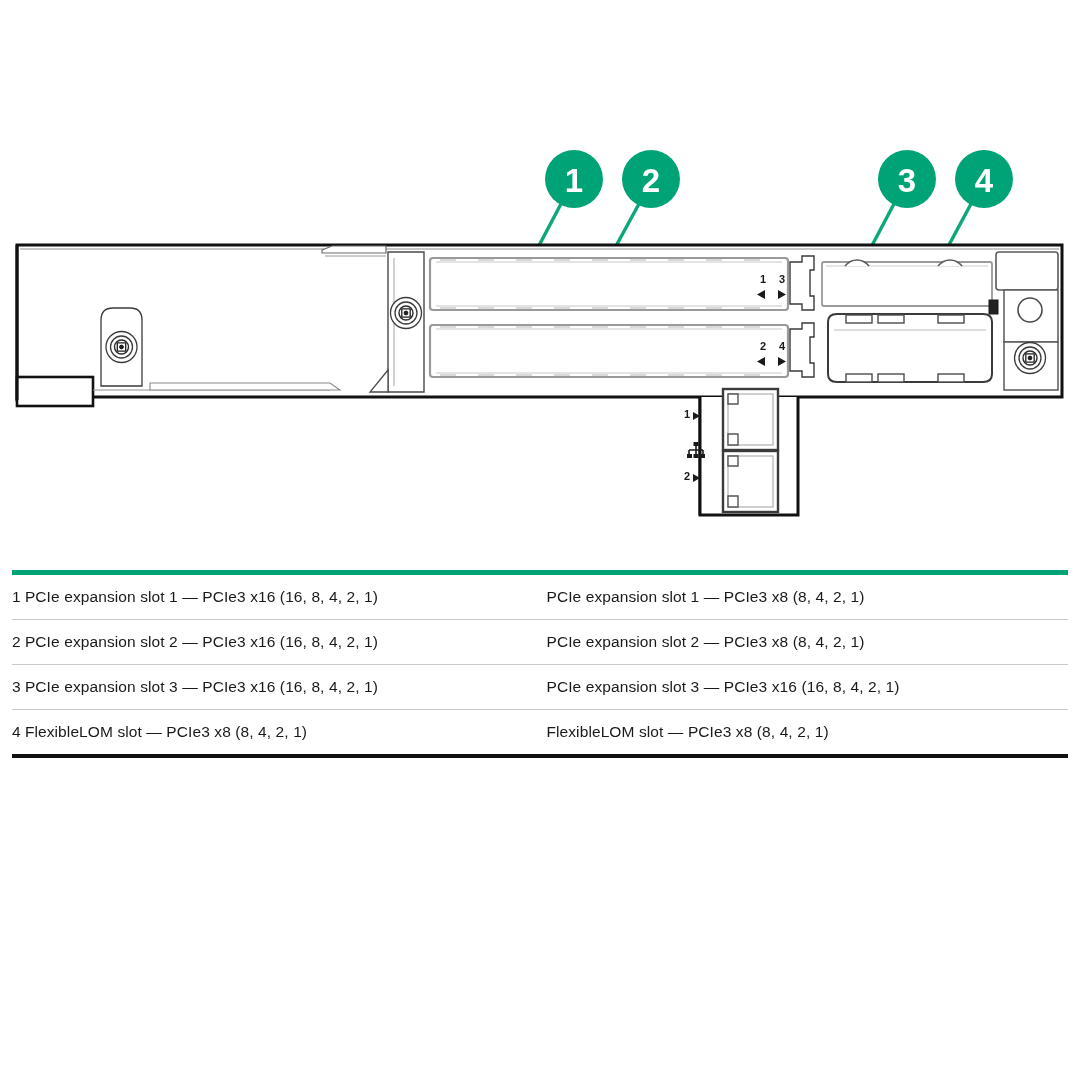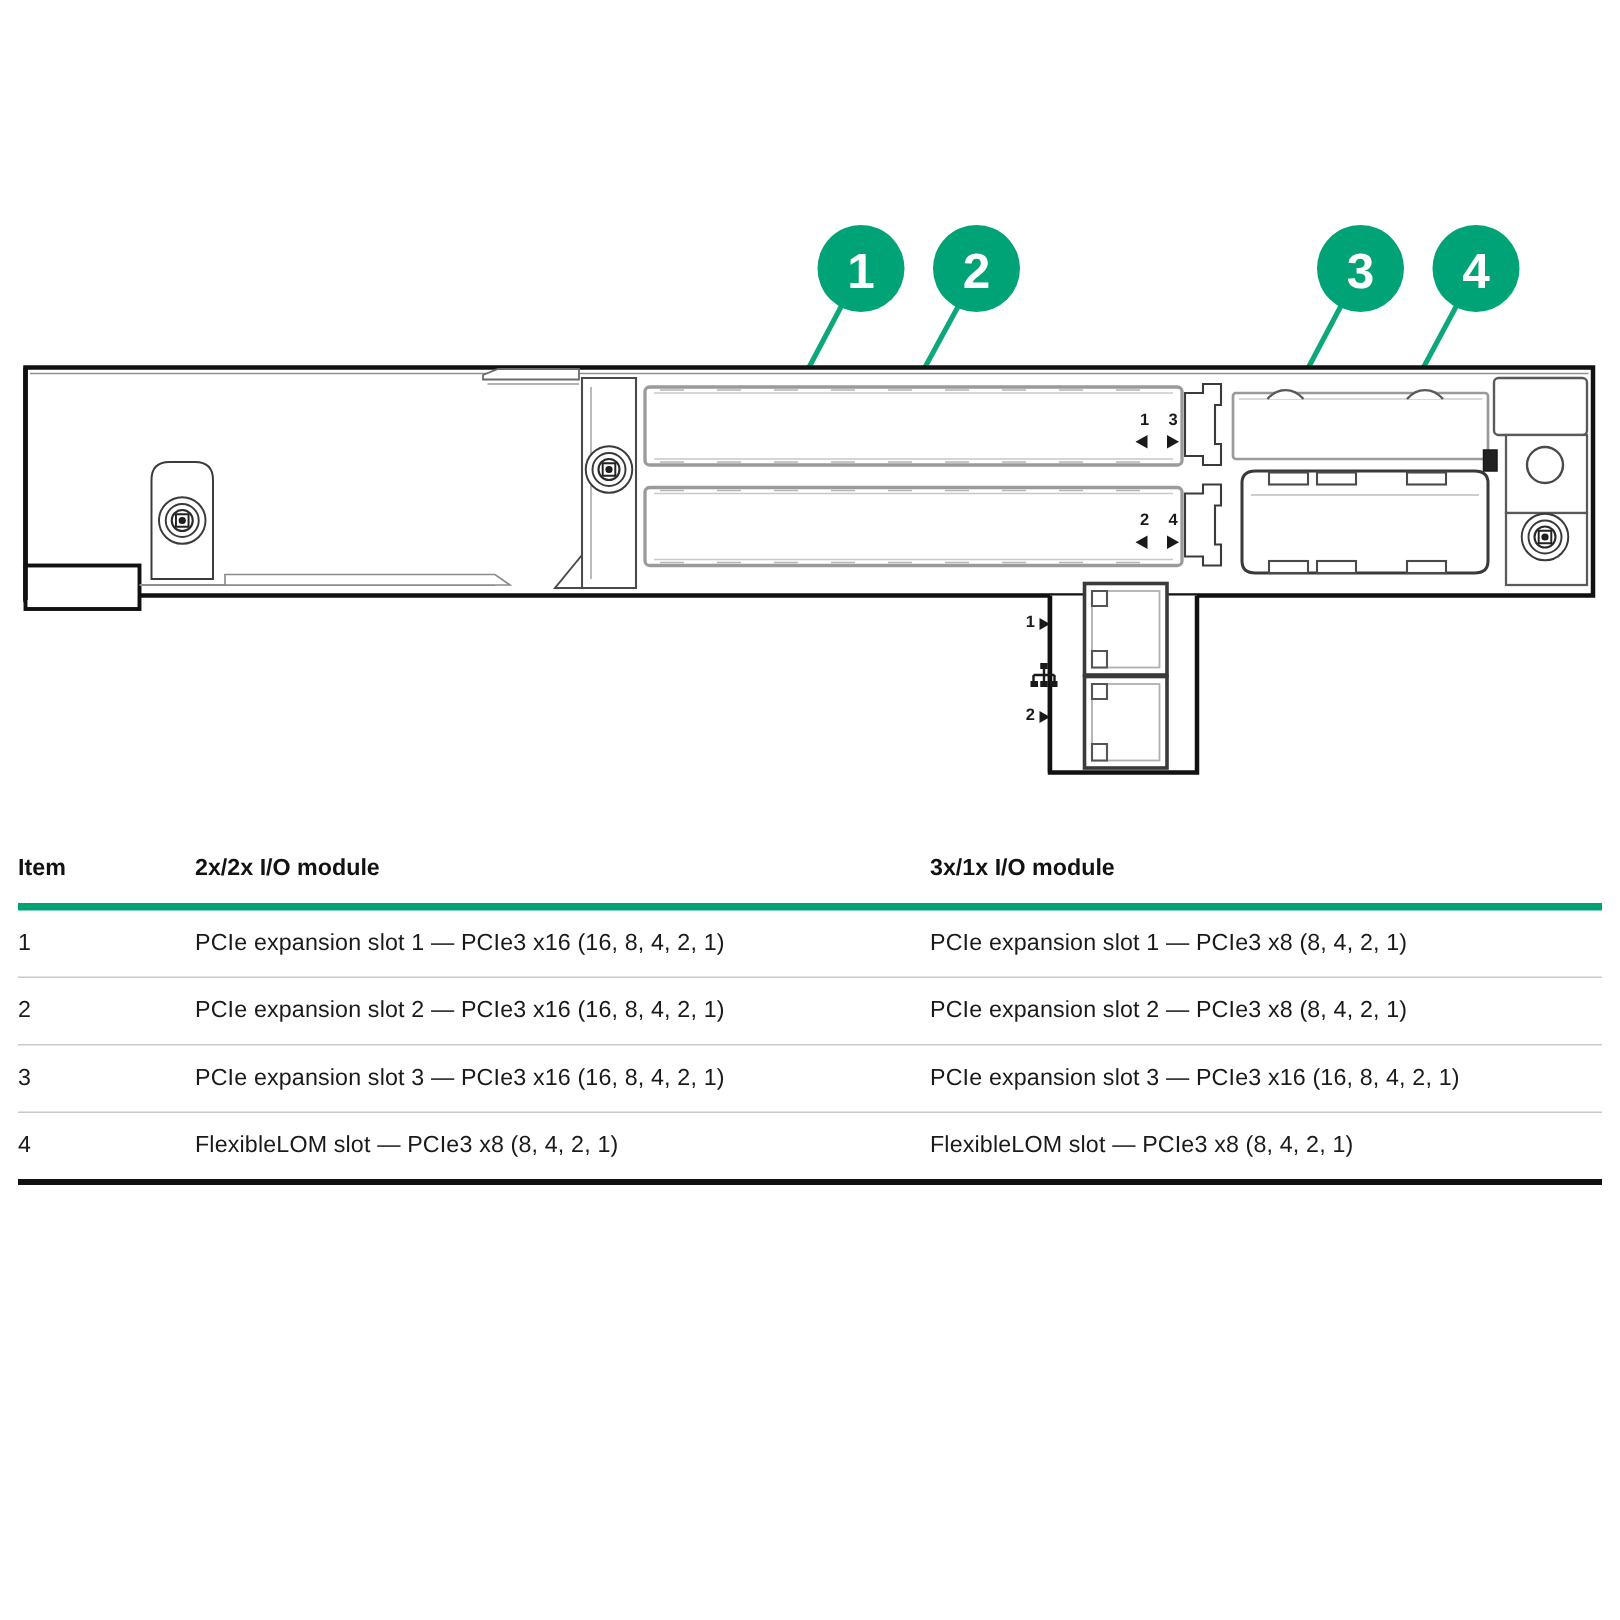--- a/index.html
+++ b/index.html
@@ -252,25 +252,20 @@
           <text x="984" y="192" text-anchor="middle" fill="#ffffff" font-family="Liberation Sans, sans-serif" font-size="33" font-weight="bold">4</text>
         </g>
       </g>
 
     </svg>
   </div>
 
   <div id="spec-table">
     <table class="spec">
       <thead>
-        <tr>
-          <th class="col-item">Item</th>
-          <th class="col-a">2x/2x I/O module</th>
-          <th class="col-b">3x/1x I/O module</th>
-        </tr>
         <tr class="accent-row">
           <th colspan="3"></th>
         </tr>
       </thead>
       <tbody>
         <tr>
           <td class="c-item">1</td>
           <td>PCIe expansion slot 1 — PCIe3 x16 (16, 8, 4, 2, 1)</td>
           <td>PCIe expansion slot 1 — PCIe3 x8 (8, 4, 2, 1)</td>
         </tr>

